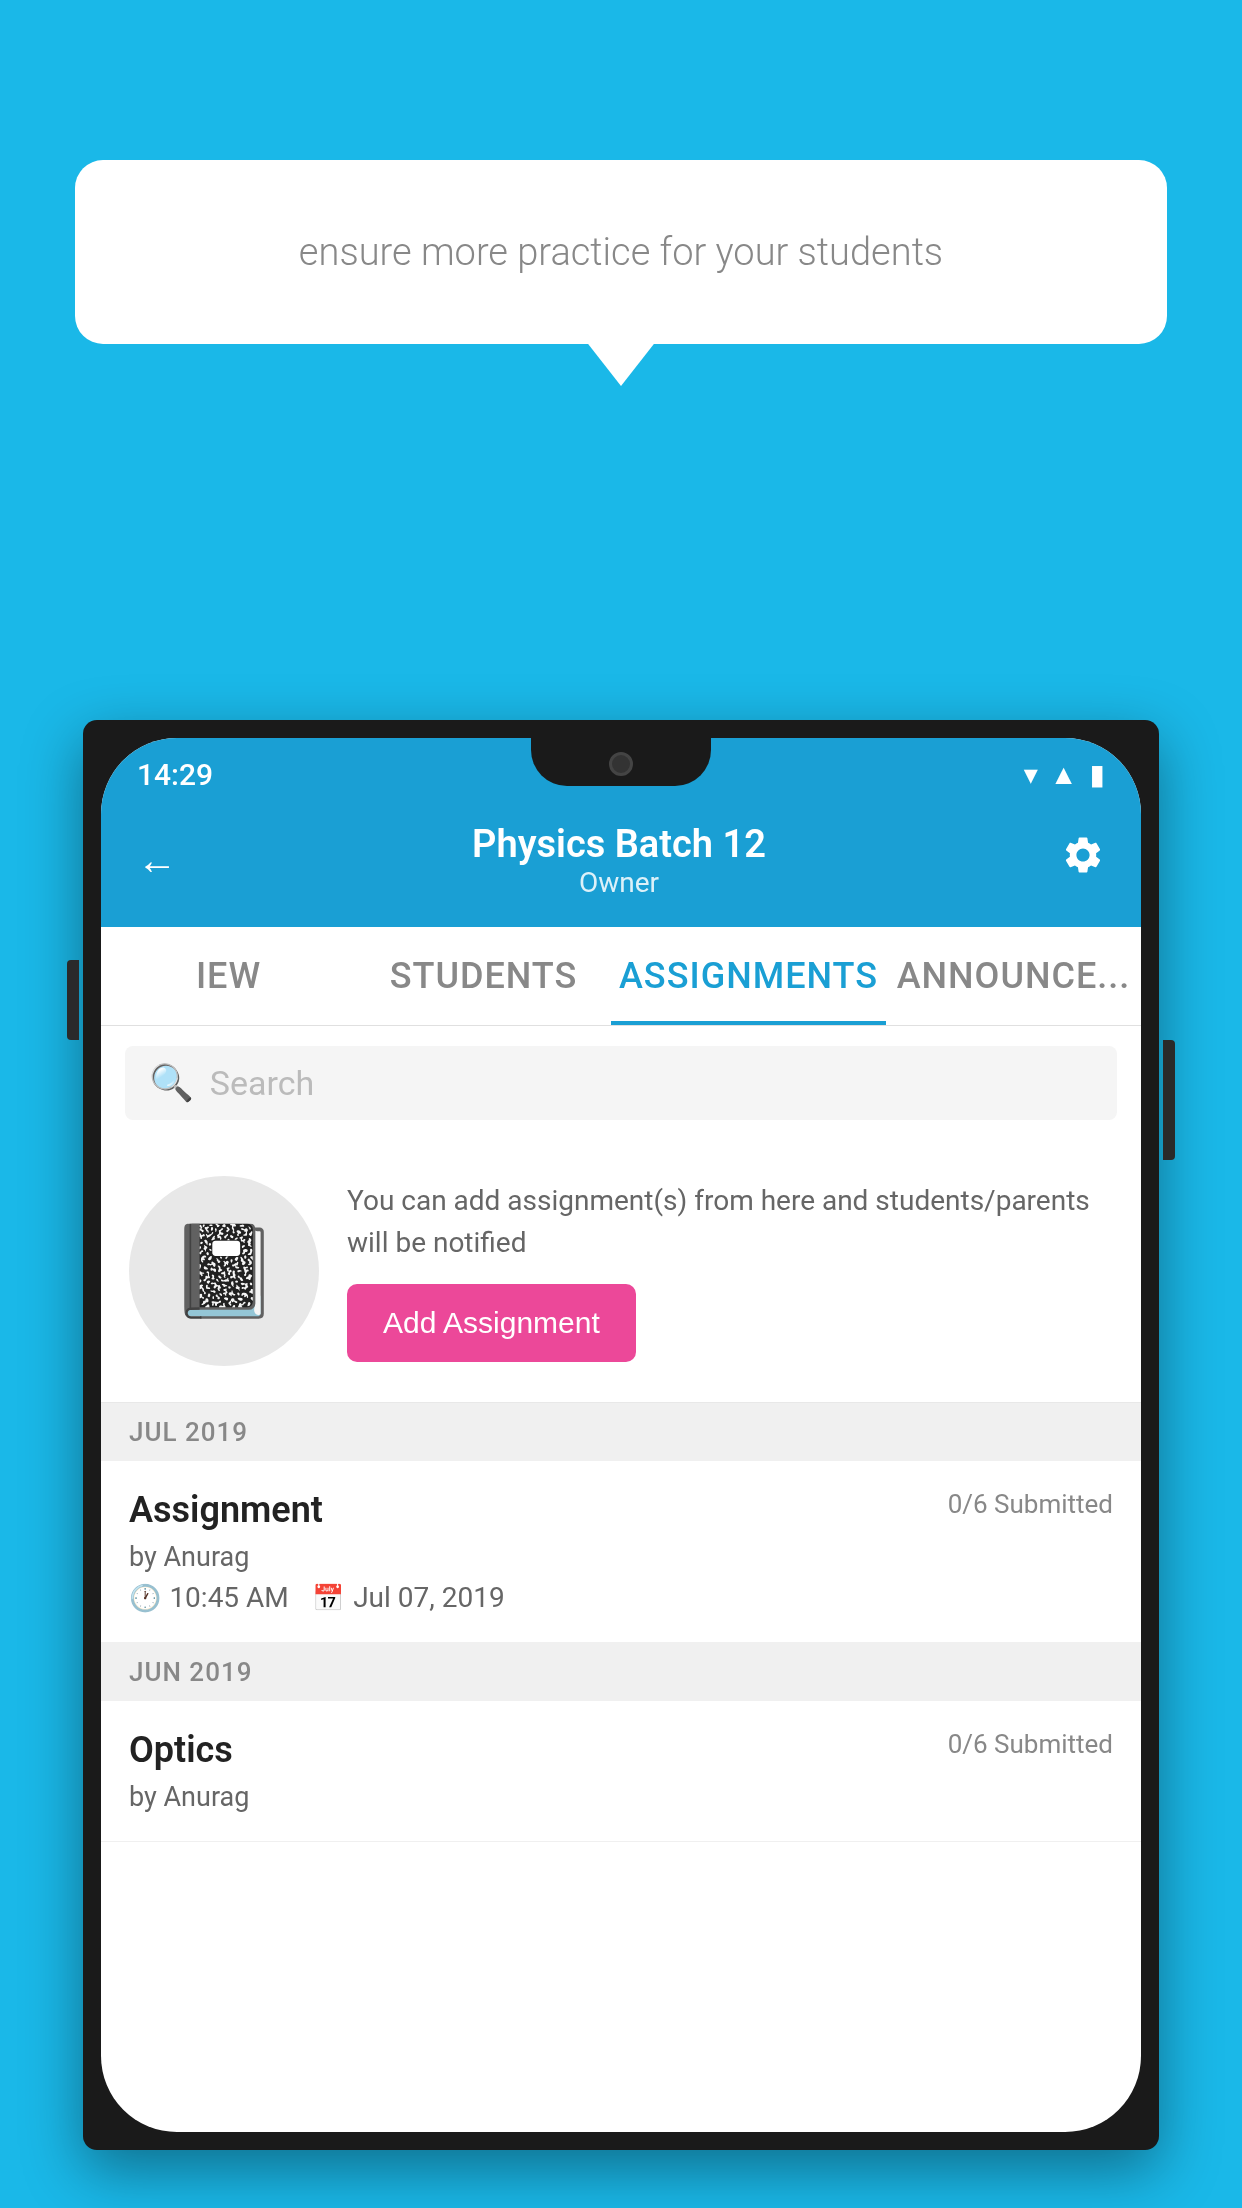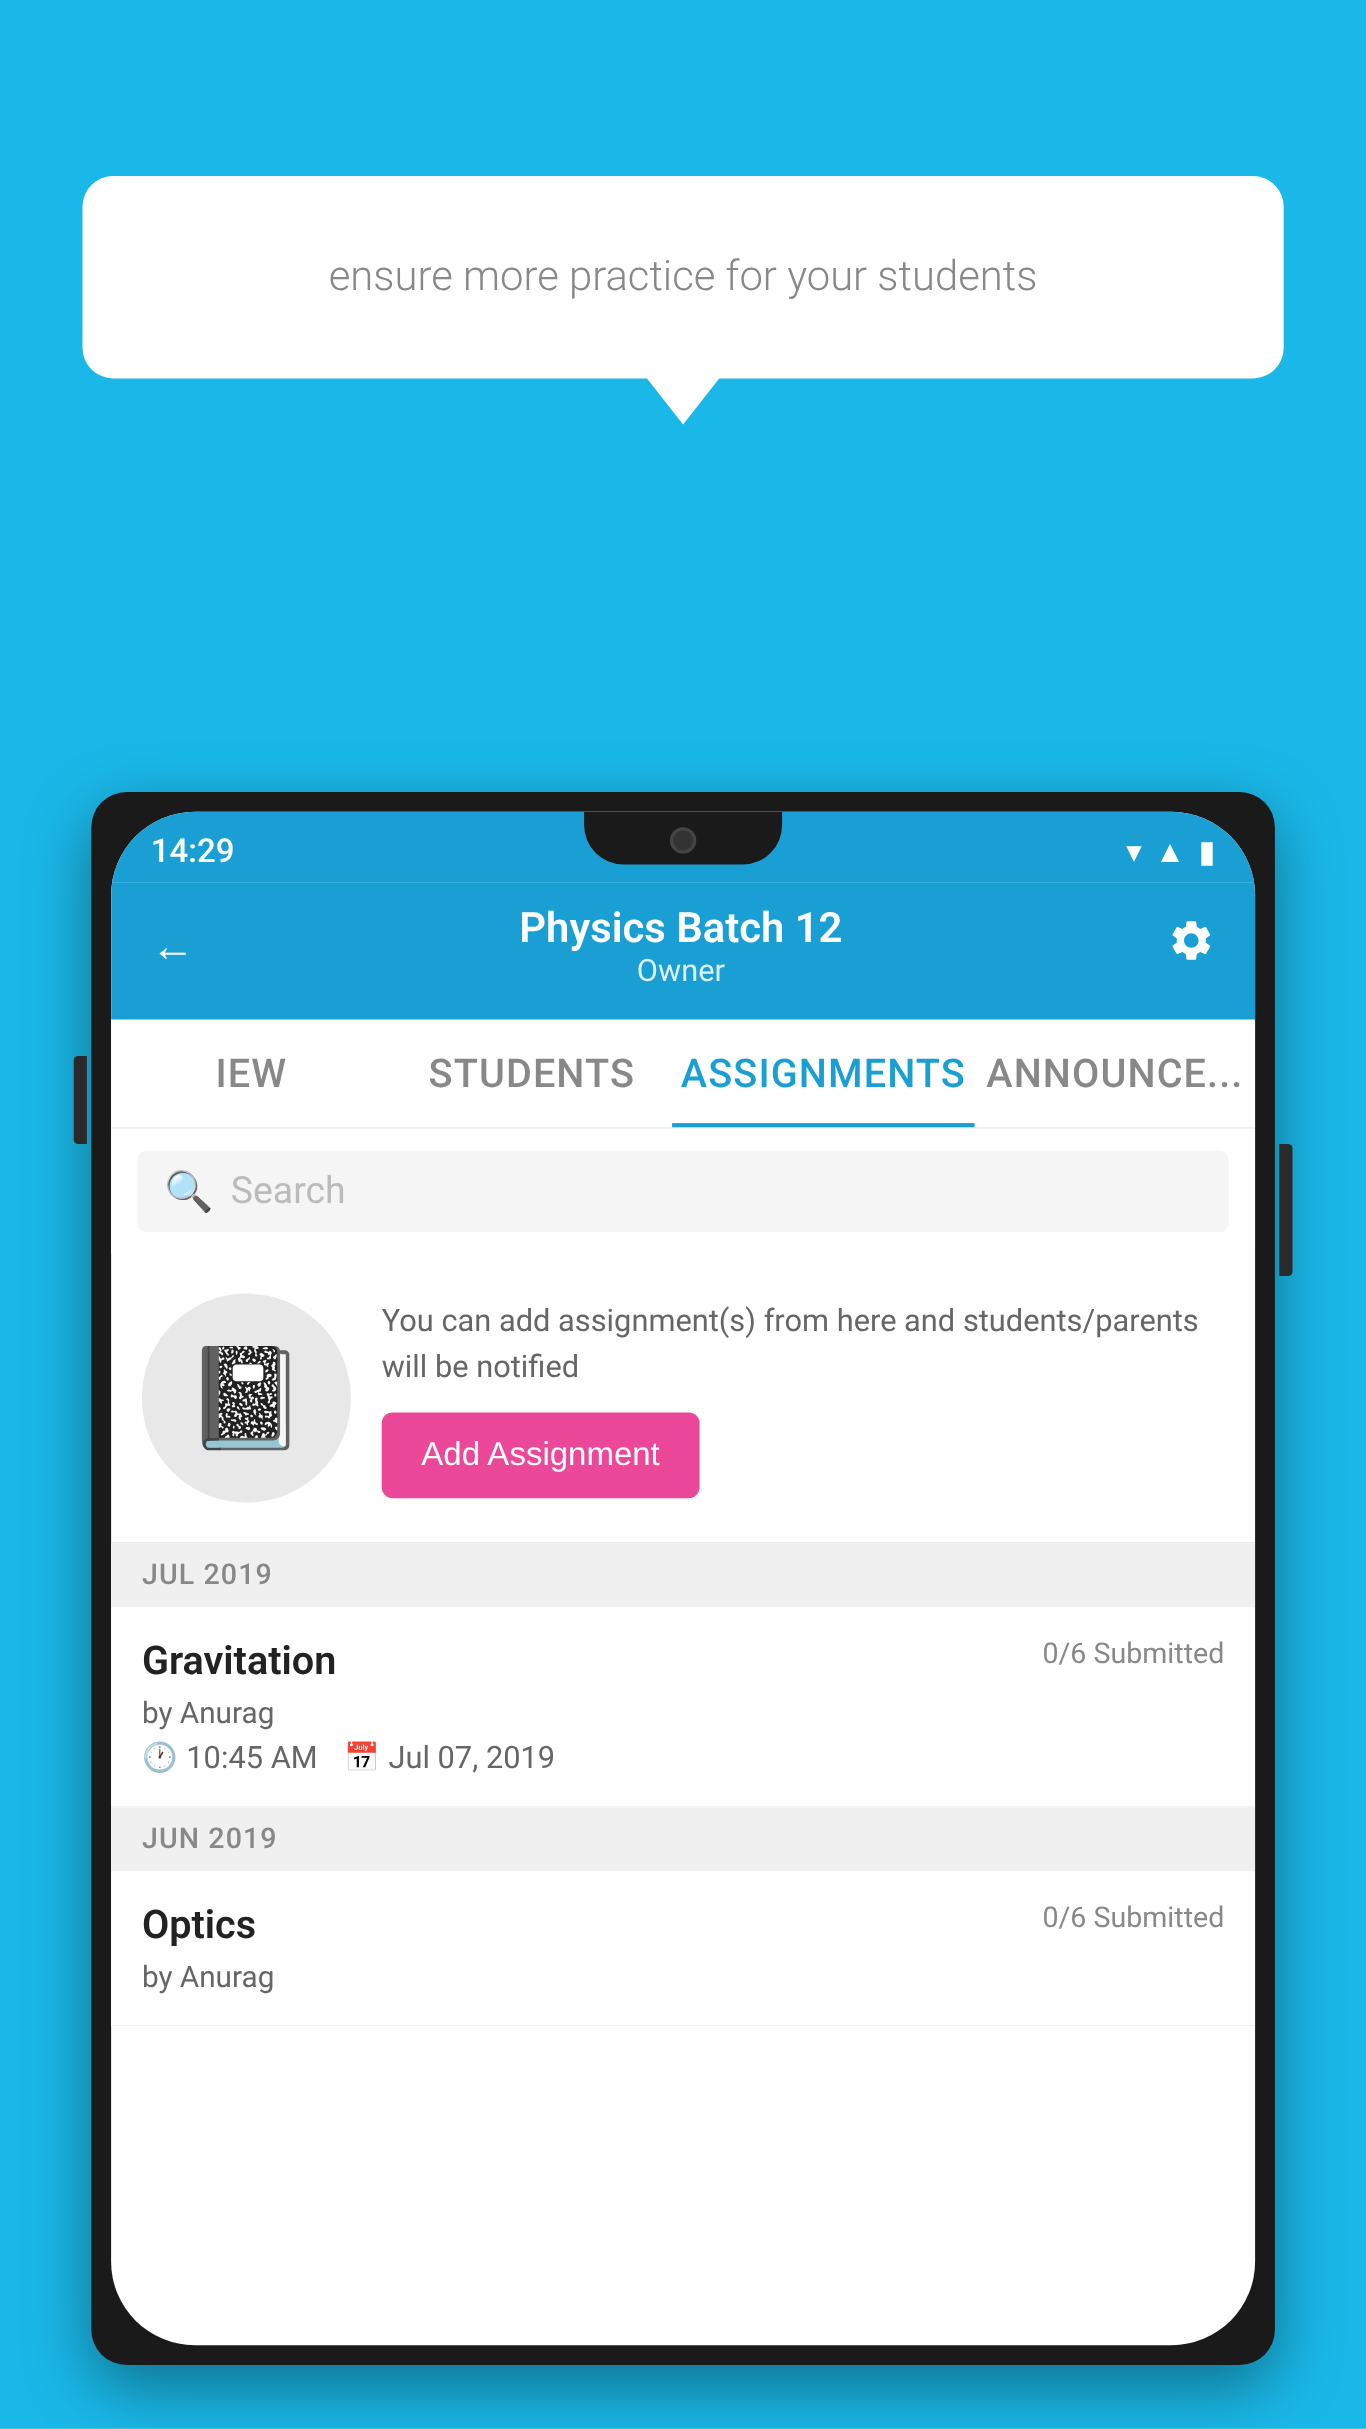--- a/index.html
+++ b/index.html
@@ -60,21 +60,21 @@
       top: 720px;
       left: 83px;
       right: 83px;
       bottom: 0px;
     }
 
     .phone-frame {
       width: 100%;
       height: 1430px;
       background: #1a1a1a;
-      border-radius: 32px;
+      border-radius: 14px;
       position: relative;
       padding: 18px;
       box-shadow: 0 20px 60px rgba(0,0,0,0.4);
     }
 
     .phone-inner {
       width: 100%;
       height: 100%;
       background: white;
       border-radius: 76px;
@@ -425,21 +425,21 @@
           <button class="add-assignment-btn">Add Assignment</button>
         </div>
       </div>
 
       <div class="section-divider">
         <span>JUL 2019</span>
       </div>
 
       <div class="assignment-item">
         <div class="assignment-item-header">
-          <span class="assignment-name">Gravitation</span>
+          <span class="assignment-name">Assignment</span>
           <span class="assignment-submitted">0/6 Submitted</span>
         </div>
         <div class="assignment-by">by Anurag</div>
         <div class="assignment-time-date">
           <div class="time-group">
             <span class="clock-icon">🕐</span>
             <span class="time-text">10:45 AM</span>
           </div>
           <div class="date-group">
             <span class="calendar-icon">📅</span>

